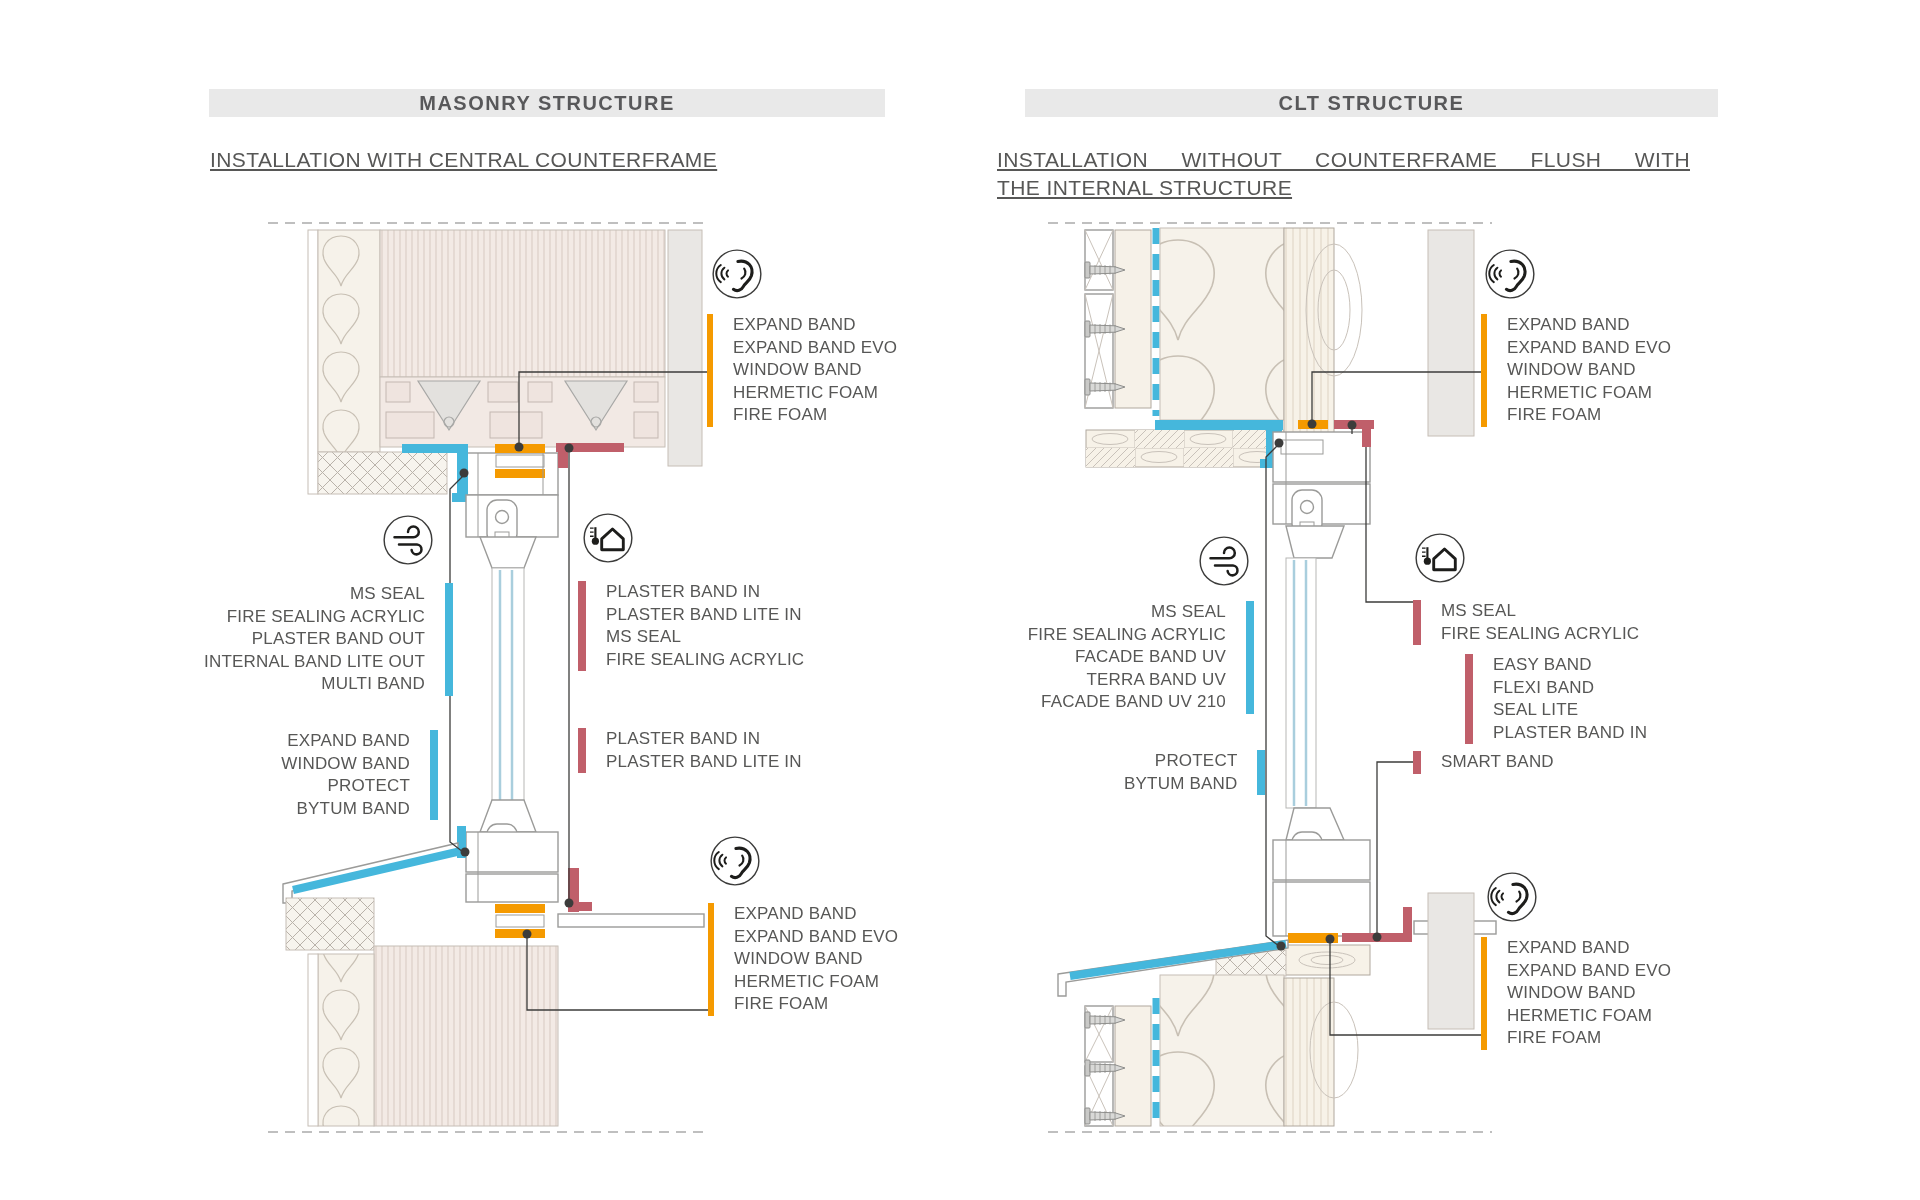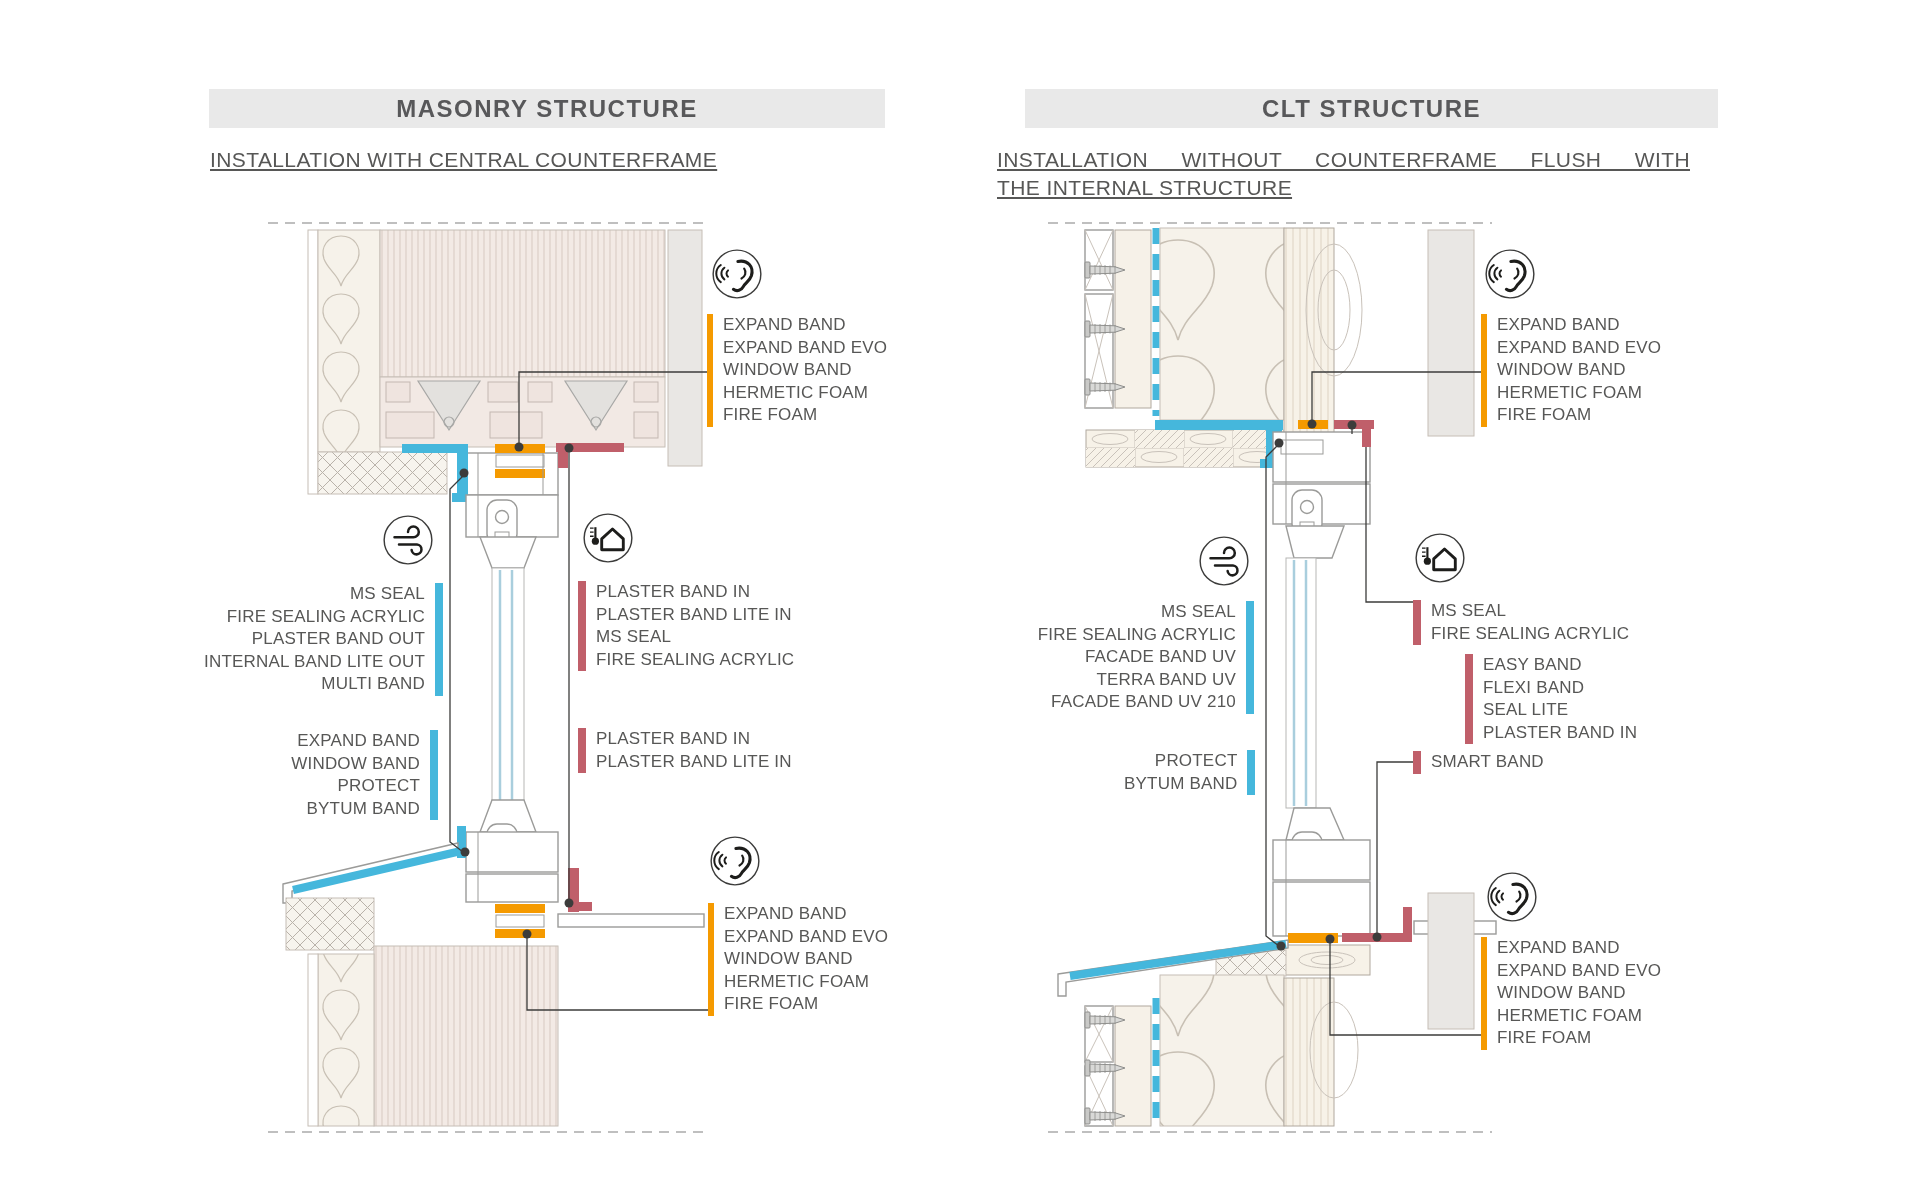--- a/index.html
+++ b/index.html
@@ -1,23 +1,23 @@
 <!DOCTYPE html>
 <html style="--accent-orange: #F59A00; --accent-blue: #45B7DC; --accent-red: #C05F6A; --ink: #575756; --line-dark: #3C3C3B; --header-bg: #E9E9E9;"><head>
 <meta charset="utf-8">
 <style>
   html,body{margin:0;padding:0;background:#fff;}
   .stage{position:relative;width:1920px;height:1200px;background:#fff;overflow:hidden;
          font-family:"Liberation Sans", sans-serif;color:var(--ink);}
-  .panel-title{position:absolute;height:39px;background:var(--header-bg);
+  .panel-title{position:absolute;height:28px;background:var(--header-bg);
     display:flex;align-items:center;justify-content:center;
-    font-size:24px;font-weight:600;letter-spacing:1.5px;color:#58585A;}
+    font-size:20px;font-weight:600;letter-spacing:1.5px;color:#58585A;}
   .subtitle{position:absolute;font-size:21px;line-height:28px;letter-spacing:.4px;color:var(--ink);text-decoration:underline;}
   .subtitle div:not(:last-child){text-align:justify;text-align-last:justify;}
-  .lbl{position:absolute;display:flex;gap:10px;font-size:17px;line-height:22.5px;
+  .lbl{position:absolute;display:flex;gap:20px;font-size:17px;line-height:22.5px;
        letter-spacing:.2px;color:var(--ink);white-space:nowrap;}
   .lbl .bar{flex:0 0 auto;width:8px;}
   .lbl.orange .bar{width:6px;background:var(--accent-orange);}
   .lbl.blue .bar{background:var(--accent-blue);}
   .lbl.red .bar{background:var(--accent-red);}
   .lbl.rt .lines{flex:1;text-align:right;}
   .icon{position:absolute;width:54px;height:54px;}
   .drawing{position:absolute;}
   
   .cut{stroke:#ABABAB;stroke-width:1.5;stroke-dasharray:10 7;fill:none;}

